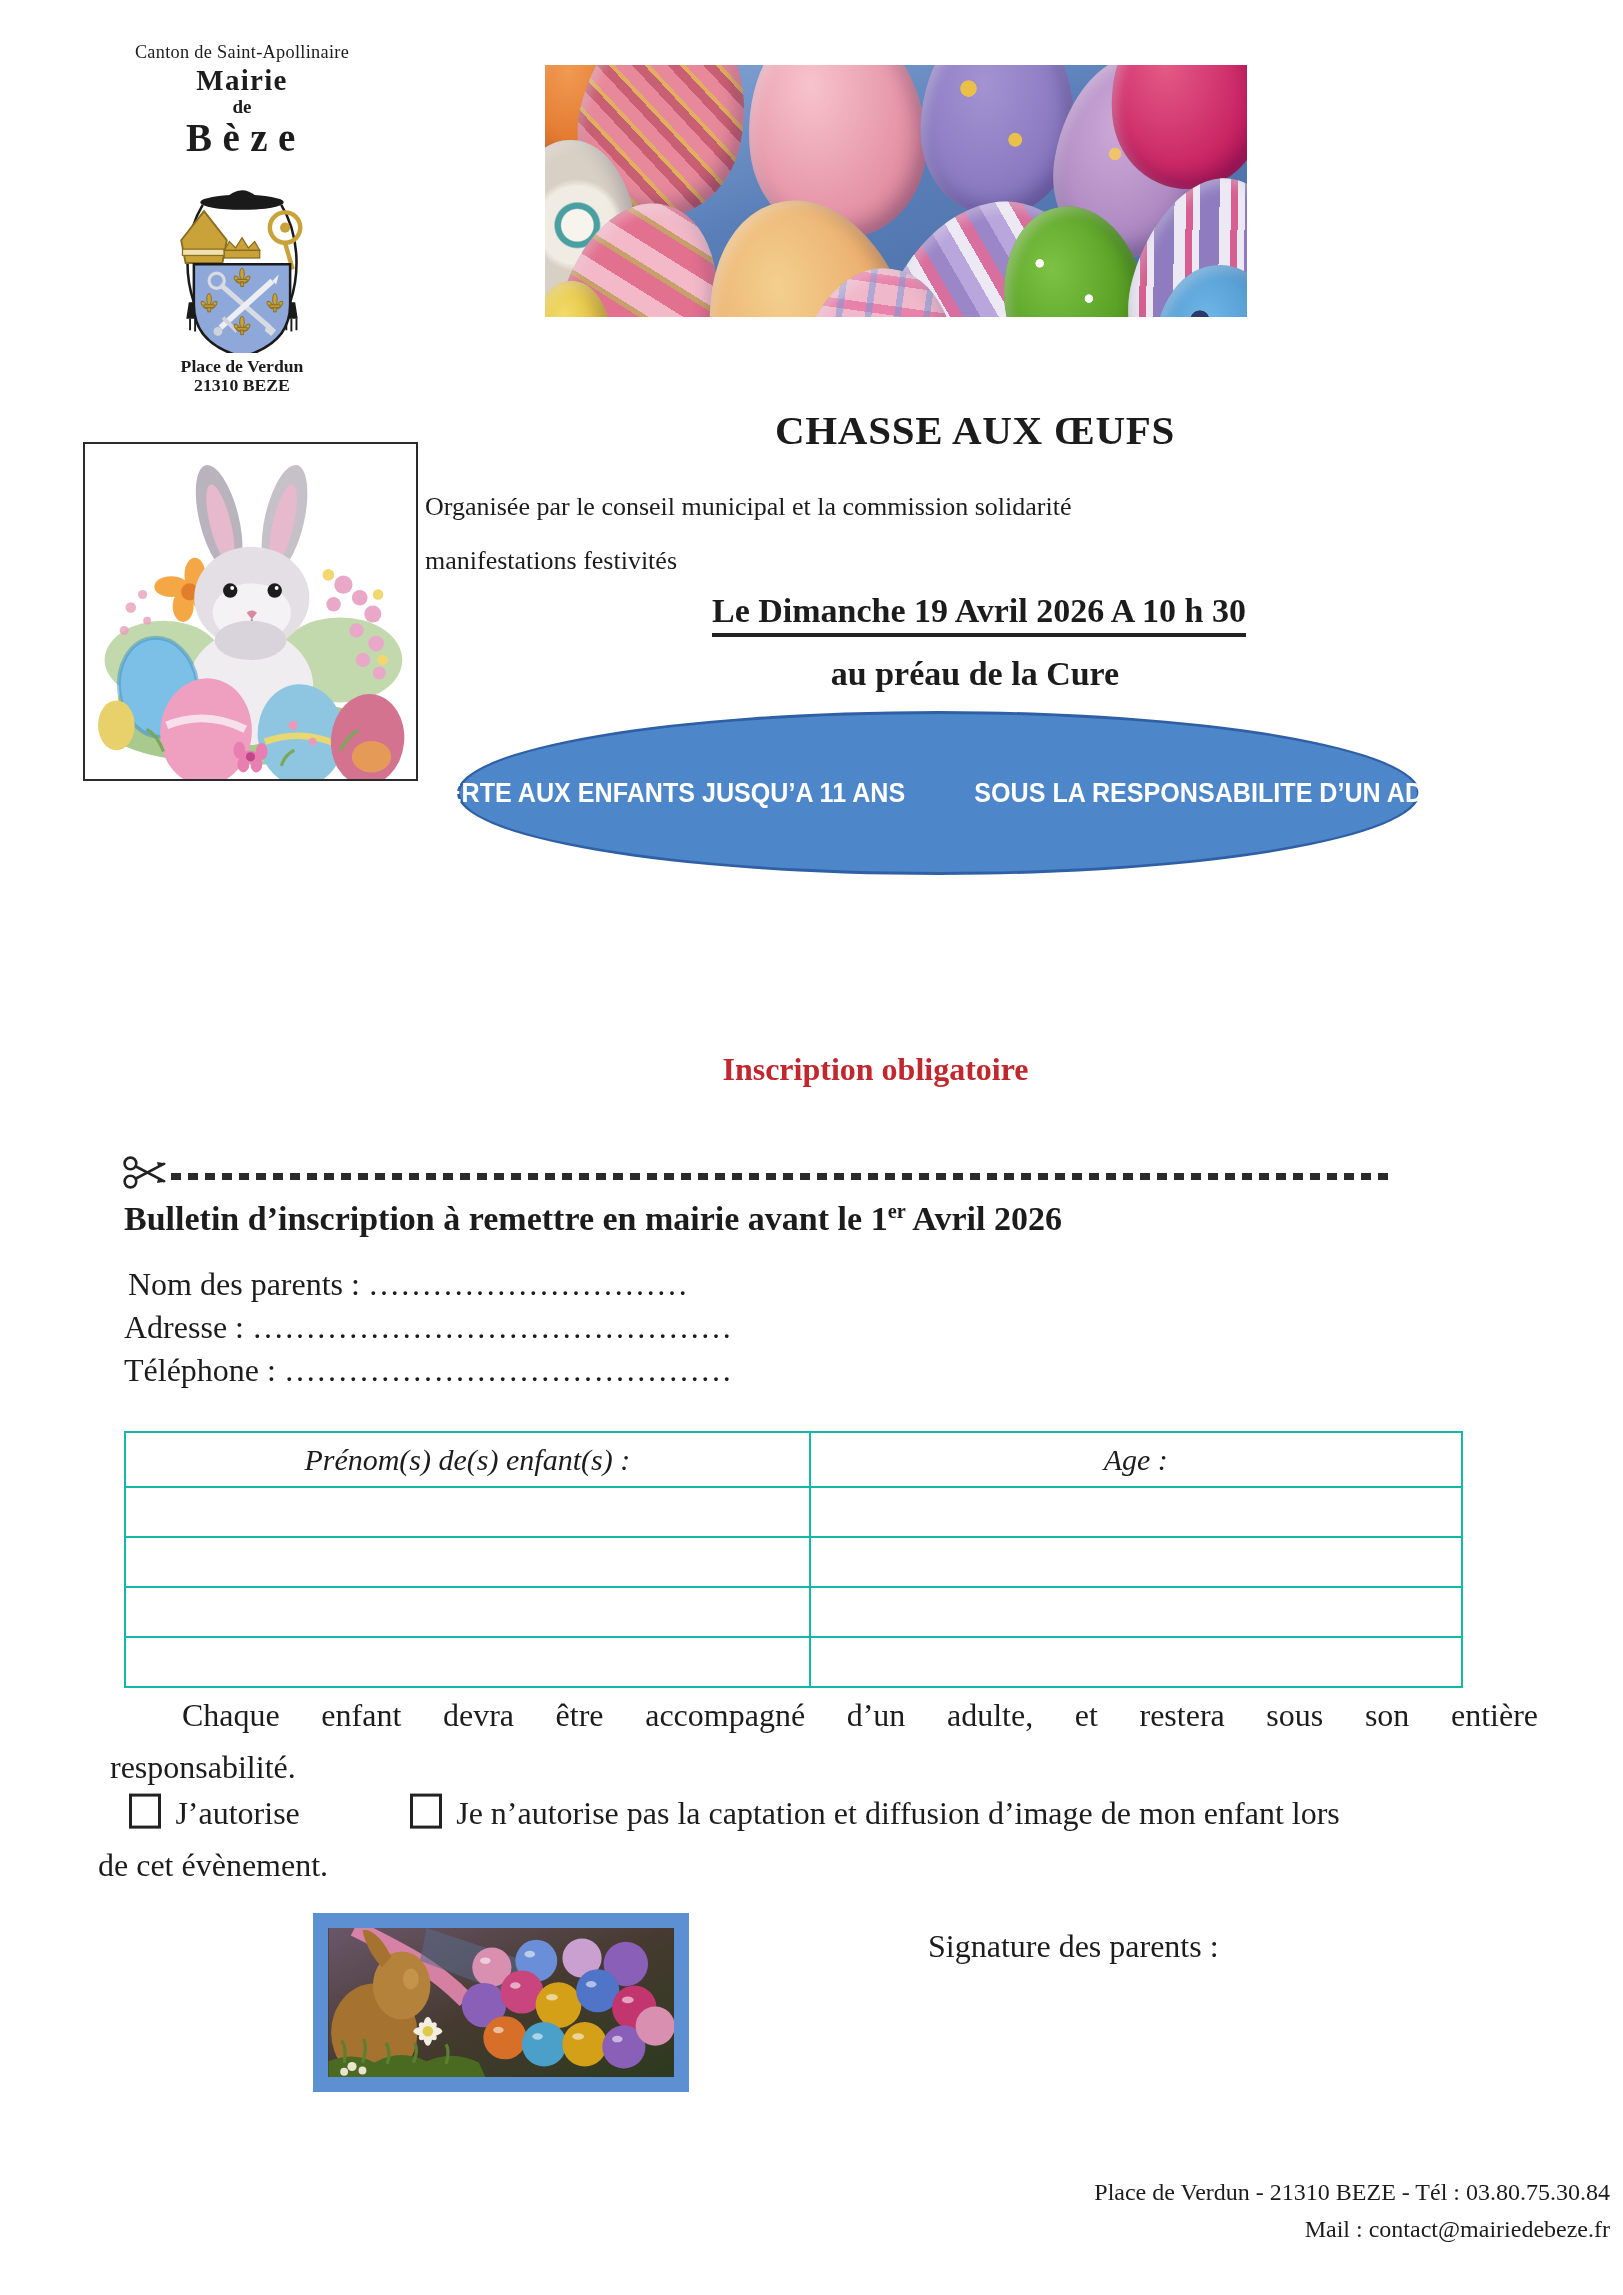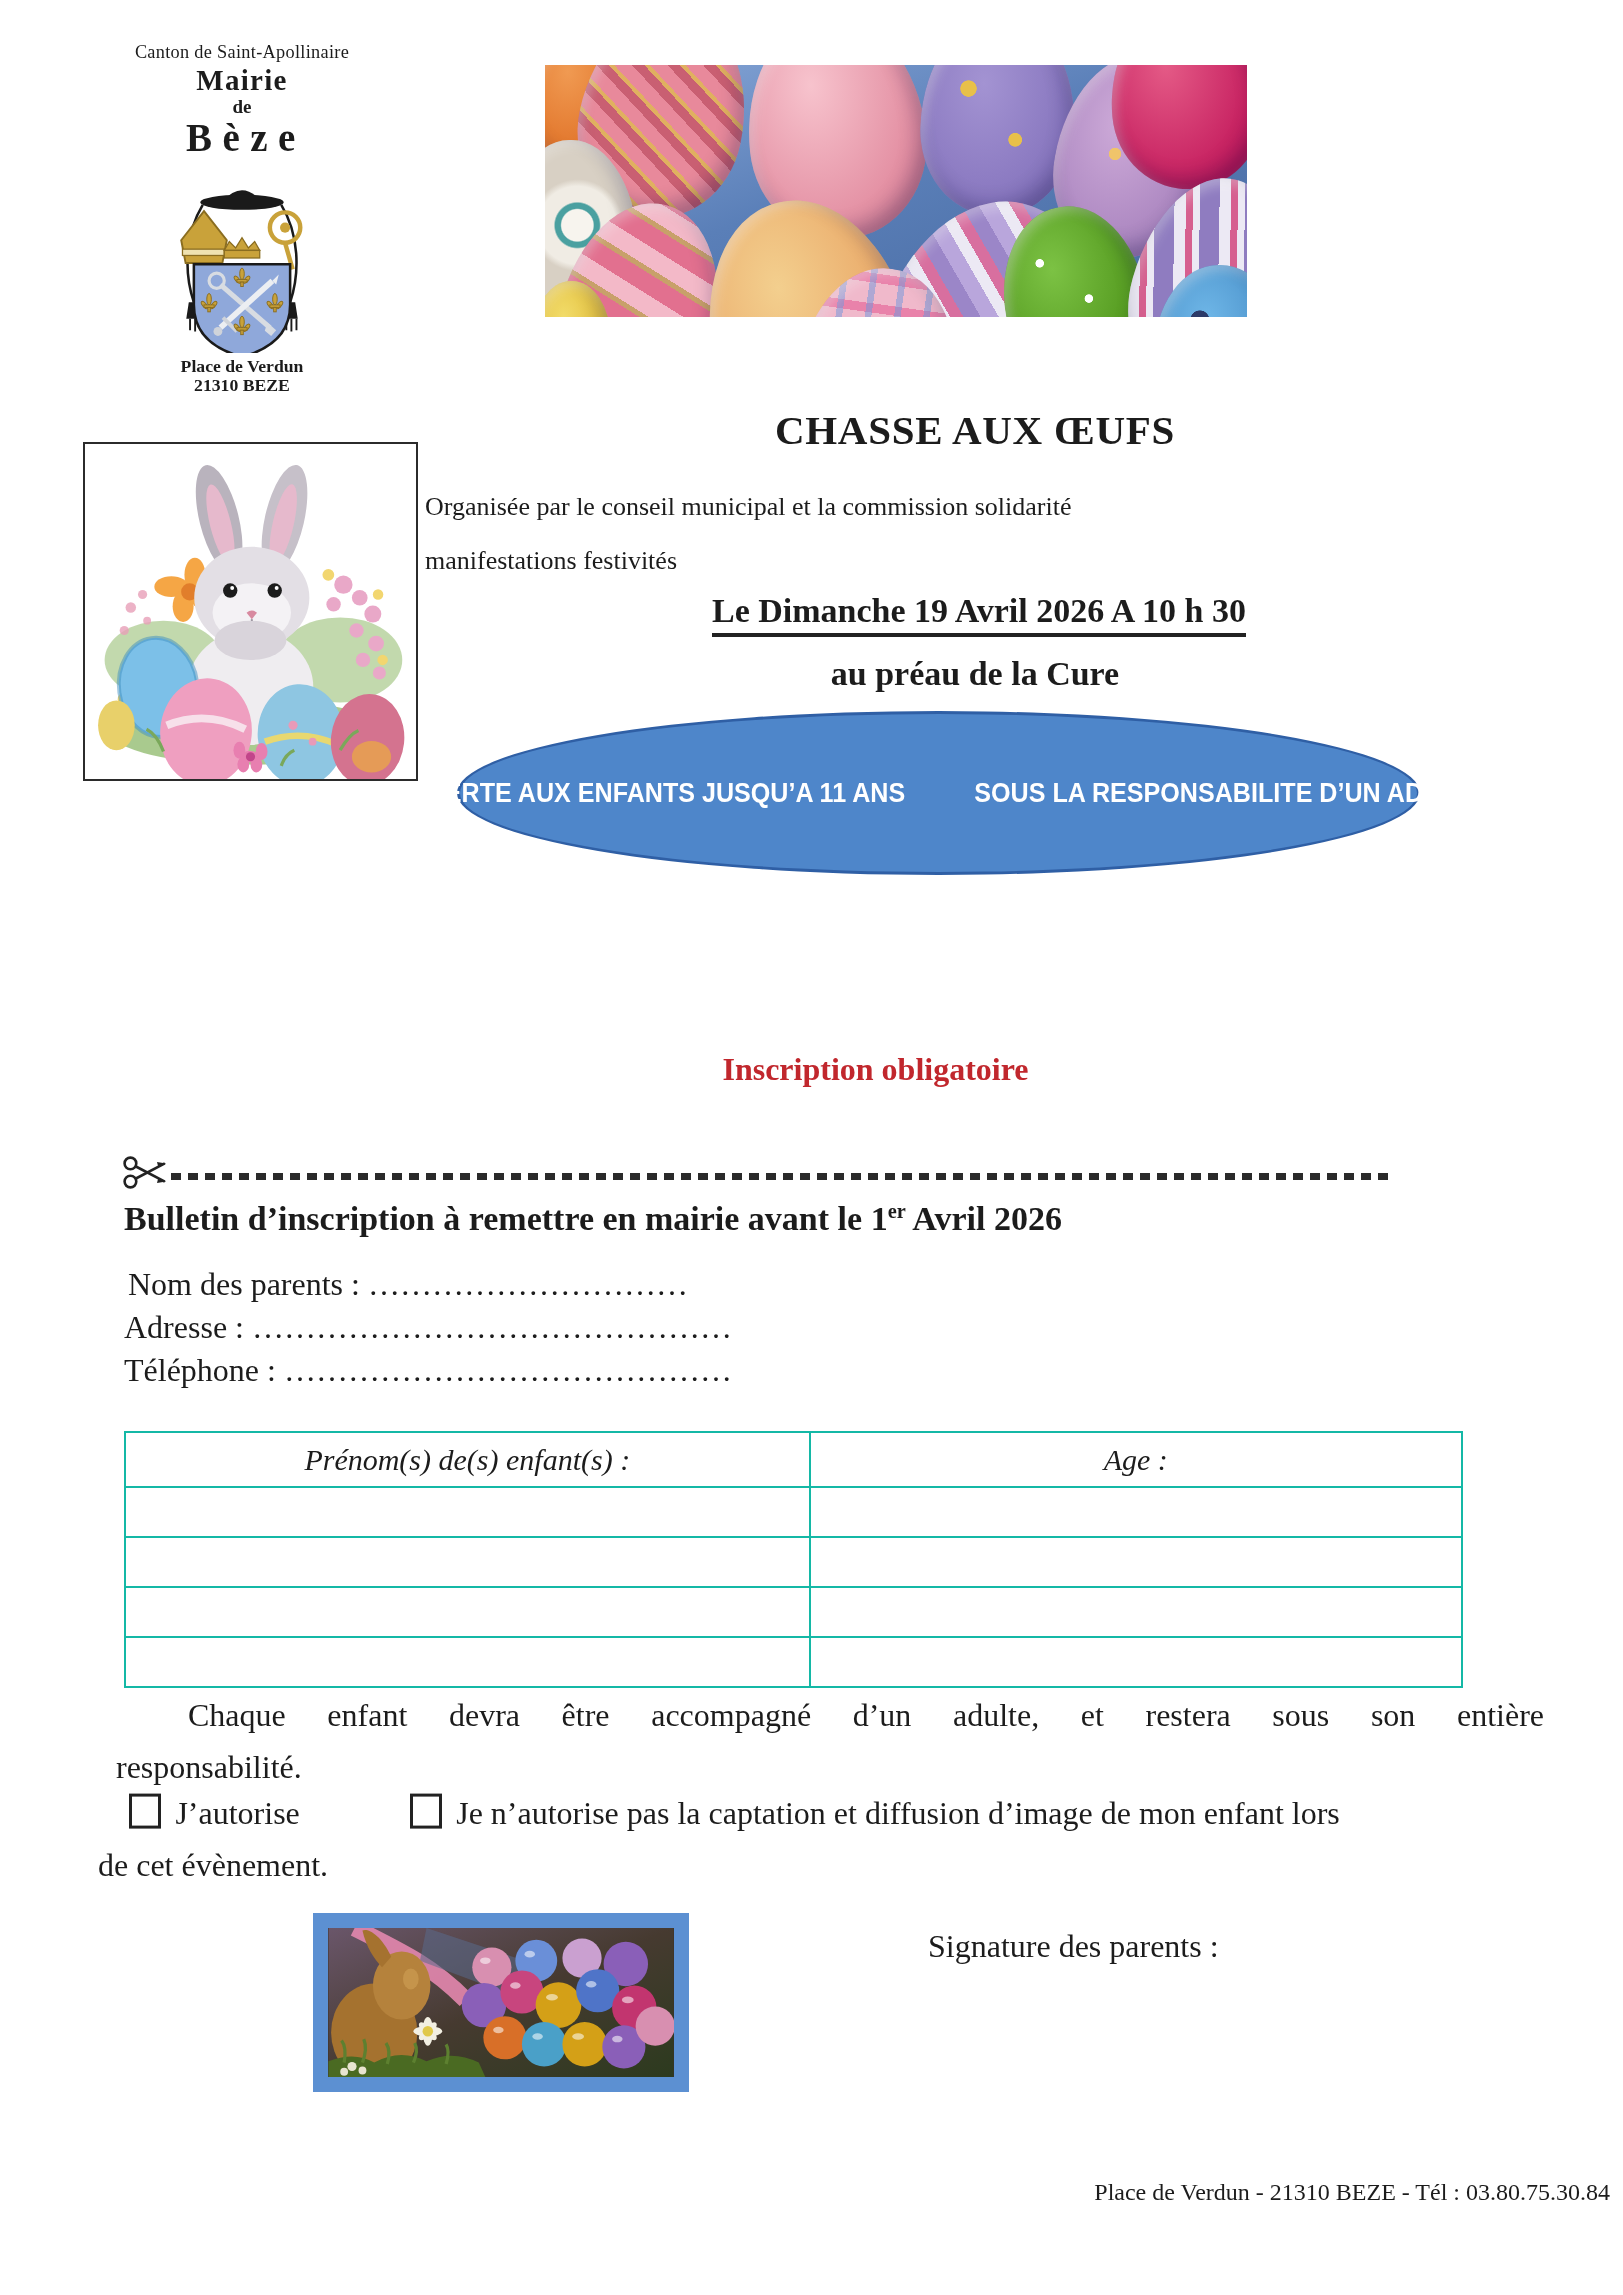--- a/index.html
+++ b/index.html
@@ -60,21 +60,21 @@
   .field{font-size:32px; white-space:nowrap;}
   .f1{left:128px; top:1266px;} .f2{left:124px; top:1309px;} .f3{left:124px; top:1352px;}
   table.kids{
     left:124px; top:1431px; width:1339px; border-collapse:collapse; position:absolute;
     table-layout:fixed;
   }
   table.kids th, table.kids td{border:2px solid #14b8a6;}
   table.kids th{height:51px; font-size:30px; font-style:italic; font-weight:400; text-align:center;}
   table.kids td{height:46px;}
   .col-name{width:51.2%;} .col-age{width:48.8%;}
-  .note{left:116px; top:1689px; width:1428px; font-size:32px; line-height:52px;}
+  .note{left:110px; top:1689px; width:1428px; font-size:32px; line-height:52px;}
   .note .l1{text-align:justify; text-align-last:justify; padding-left:72px; white-space:nowrap;}
   .checks{left:98px; top:1787px; width:1460px; font-size:32px; line-height:52px;}
   .checks .row1{white-space:nowrap; padding-left:31px;}
   .cbox{display:inline-block; width:26px; height:29px; border:3.3px solid #222;
     transform:translateY(4.6px); margin-right:14.4px;}
   .spacer{display:inline-block; width:110px;}
   
   .photo2{left:313px; top:1913px; width:376px; height:179px; box-sizing:border-box;
     border:15px solid #5c90d2; background:#3a3028;}
   .signature{left:928px; top:1928px; font-size:32px;}
@@ -412,16 +412,17 @@
           <circle cx="52" cy="218" r="6"></circle>
           <circle cx="24" cy="220" r="6"></circle>
         </g>
     </svg>
   </div>
 
   <div class="abs signature">Signature des parents :</div>
 
   <div class="abs footer">
     <div>Place de Verdun - 21310 BEZE - Tél : 03.80.75.30.84</div>
+    <div>Mail : contact@mairiedebeze.fr</div>
   </div>
 
 </div>
 
 
 </body></html>

